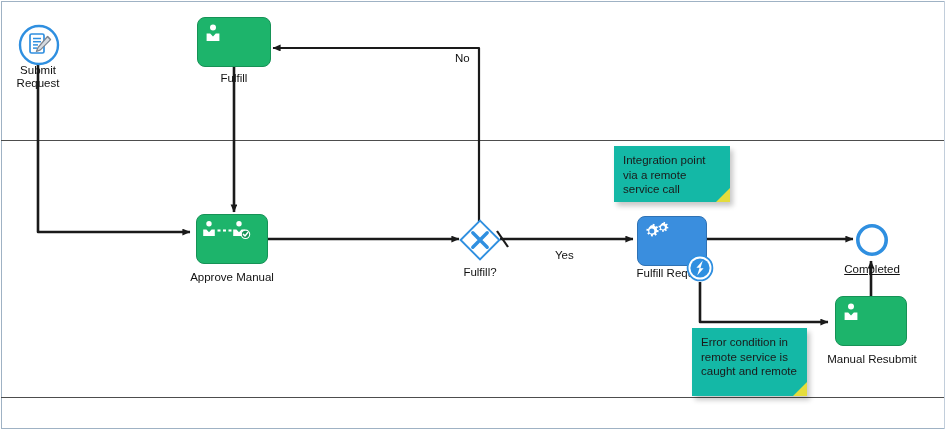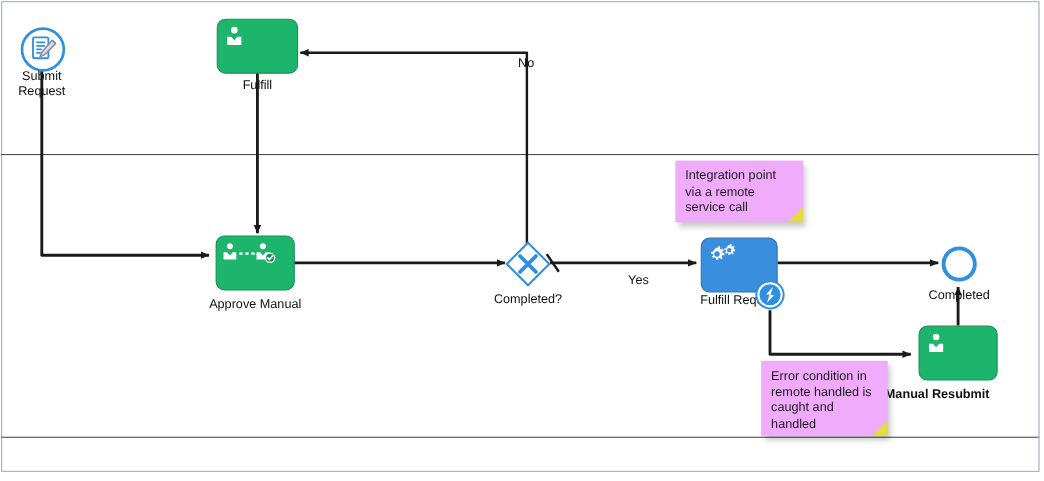--- a/index.html
+++ b/index.html
@@ -54,27 +54,26 @@
     color:#111;
     line-height:13px;
     white-space:pre-line;
     pointer-events:none;
   }
 
   .flow-label{
     position:absolute;
     font-size:11.5px;
     color:#111;
-    margin-left:16px;
   }
 
   
   .sticky{
     position:absolute;
-    background:#f0abfc;
+    background:#14b8a6;
     box-sizing:border-box;
     font-size:11.5px;
     color:#1a1a1a;
     line-height:14.5px;
     padding:7px 8px 5px 9px;
     box-shadow:3px 4px 5px rgba(0,0,0,0.22);
   }
   .sticky .fold{
     position:absolute;
     right:0;bottom:0;
@@ -157,21 +156,21 @@
     </svg>
   </div>
   <div class="node-label" style="left:176px;top:271px;width:112px;">Approve Manual</div>
 
   <div class="node" style="left:459px;top:219px;">
     <svg width="42" height="42" viewBox="0 0 42 42">
       <polygon points="21,1.6 40.4,21 21,40.4 1.6,21" fill="#ffffff" stroke="#2f8fe0" stroke-width="1.9"></polygon>
       <path d="M13.8,13.8 L28.2,28.2 M28.2,13.8 L13.8,28.2" stroke="#2f8fe0" stroke-width="3.4" stroke-linecap="round"></path>
     </svg>
   </div>
-  <div class="node-label" style="left:436px;top:266px;width:88px;">Completed?</div>
+  <div class="node-label" style="left:436px;top:266px;width:88px;">Fulfill?</div>
 
   <div class="flow-label" style="left:455px;top:52px;">No</div>
   <div class="flow-label" style="left:555px;top:249px;text-align:center;">Yes</div>
 
   <div class="task blue" style="left:637px;top:216px;width:70px;height:50px;">
     <svg width="28" height="20" viewBox="0 0 28 20" style="position:absolute;left:5px;top:4px;">
       <g fill="#ffffff">
         <path d="M8.0,4.3 l1.5,0 l0.35,-1.6 l1.9,0.55 l-0.35,1.6 l1.25,0.95 l1.35,-0.9 l1.1,1.6 l-1.35,0.9
                  l0.3,1.55 l1.6,0.25 l-0.2,1.95 l-1.6,-0.25 l-0.85,1.3 l0.95,1.3 l-1.55,1.2 l-0.95,-1.3
                  l-1.5,0.45 l-0.15,1.6 l-1.95,-0.15 l0.15,-1.6 l-1.3,-0.85 l-1.25,1.0 l-1.25,-1.5 l1.25,-1.0
@@ -194,32 +193,32 @@
       <path d="M16.8,6.6 L10.4,13.8 L13.6,13.8 L11.2,21.4 L17.6,14.2 L14.4,14.2 z" fill="#ffffff"></path>
     </svg>
   </div>
 
   <div class="task green" style="left:835px;top:296px;width:72px;height:50px;">
     <svg width="22" height="22" viewBox="0 0 22 22" style="position:absolute;left:4px;top:4px;">
       <circle cx="11" cy="5.4" r="3.0" fill="#ffffff"></circle>
       <path d="M4.6,19 L4.6,11.4 L8.2,11.4 L11,14.6 L13.8,11.4 L17.4,11.4 L17.4,19 z" fill="#ffffff"></path>
     </svg>
   </div>
-  <div class="node-label" style="left:792px;top:353px;width:120px;font-weight:bold;">Manual Resubmit</div>
+  <div class="node-label" style="left:812px;top:353px;width:120px;">Manual Resubmit</div>
 
   <div class="node" style="left:854px;top:222px;">
     <svg width="36" height="36" viewBox="0 0 36 36">
       <circle cx="18" cy="18" r="14.2" fill="#ffffff" stroke="#2f8fe0" stroke-width="3.6"></circle>
     </svg>
   </div>
-  <div class="node-label" style="left:828px;top:263px;width:88px;">Completed</div>
+  <div class="node-label" style="left:828px;top:263px;width:88px;text-decoration:underline;">Completed</div>
 
   <div class="sticky" style="left:614px;top:146px;width:116px;height:56px;">
     <span class="sticky-text">Integration point via a remote service call</span>
     <span class="fold"></span>
   </div>
 
   <div class="sticky" style="left:692px;top:328px;width:115px;height:68px;">
-    <span class="sticky-text">Error condition in remote handled is caught and handled</span>
+    <span class="sticky-text">Error condition in remote service is caught and remote</span>
     <span class="fold"></span>
   </div>
 
 </div>
 
 </body></html>

